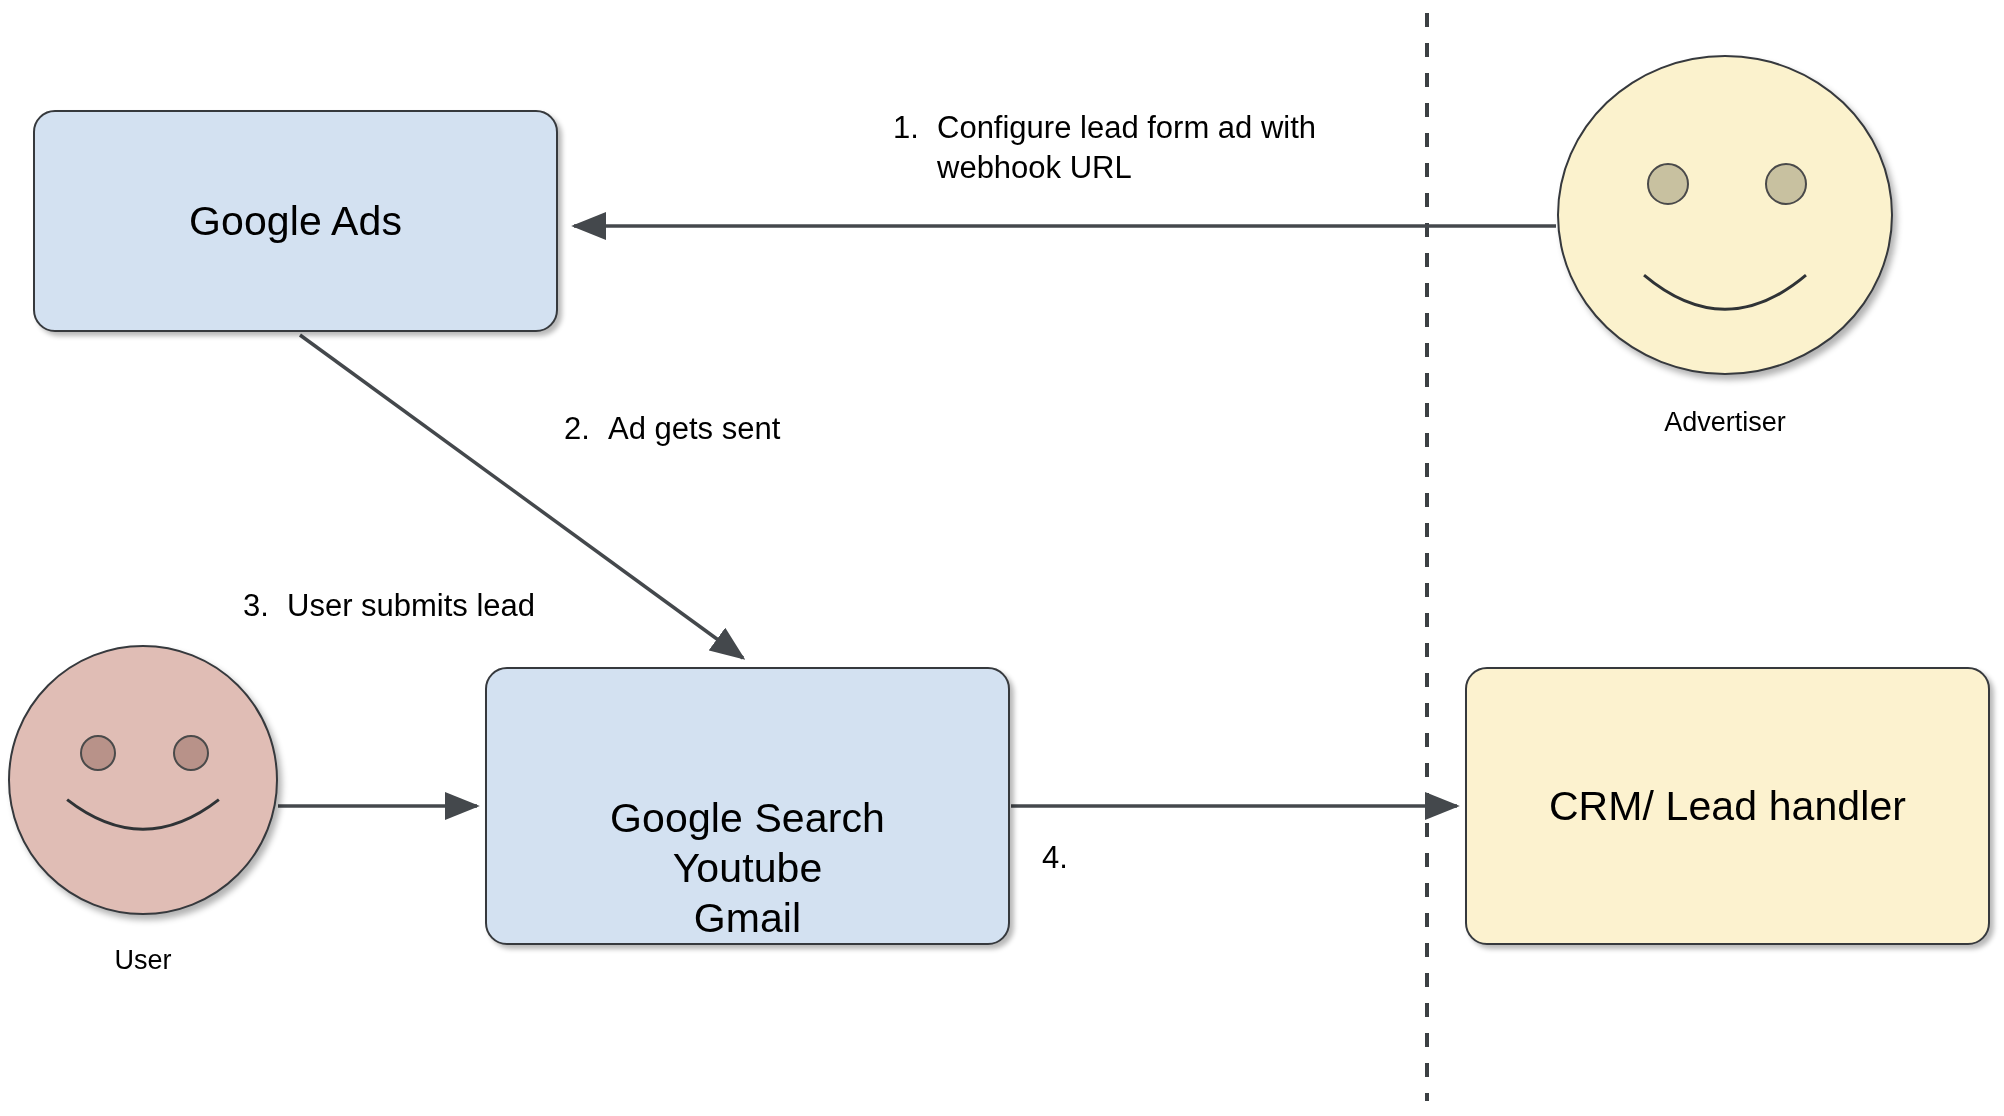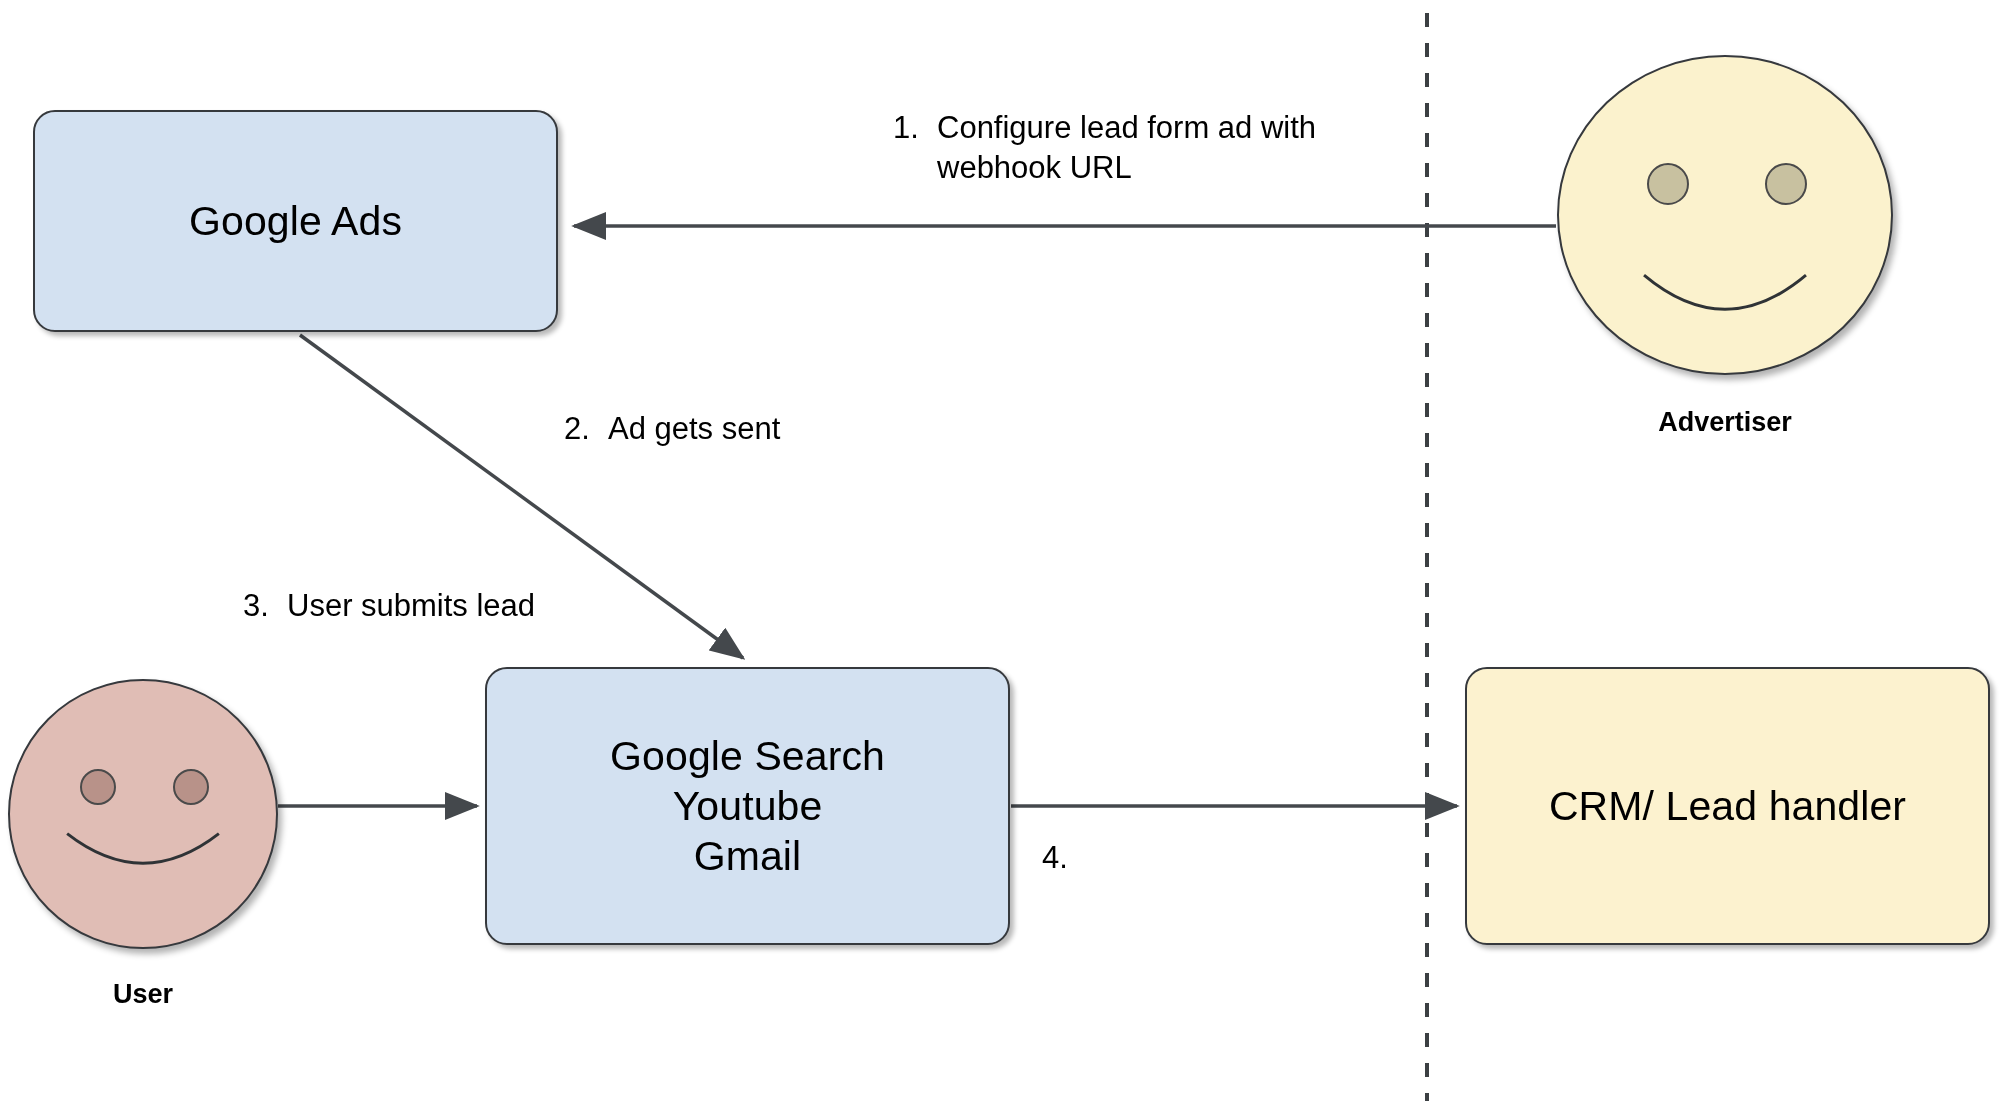--- a/index.html
+++ b/index.html
@@ -55,20 +55,21 @@
     width: 525px;
     height: 222px;
     background: #d3e1f1;
   }
   #box-google-surfaces {
     left: 485px;
     top: 667px;
     width: 525px;
     height: 278px;
     background: #d3e1f1;
+    align-items: flex-end;
   }
   #box-crm {
     left: 1465px;
     top: 667px;
     width: 525px;
     height: 278px;
     background: #fcf2cf;
   }
 
   
@@ -95,21 +96,21 @@
     top: 0;
     width: 100%;
     height: 100%;
   }
   .actor-label {
     position: absolute;
     left: 0;
     width: 100%;
     text-align: center;
     font-size: 27px;
-    font-weight: bold;
+    font-weight: normal;
     color: #000000;
   }
 
   #actor-advertiser {
     left: 1557px;
     top: 55px;
     width: 336px;
     height: 400px;
   }
   #actor-advertiser .actor-face {
@@ -122,21 +123,21 @@
     height: 42px;
     top: 106px;
     background: #c8c1a0;
   }
   #actor-advertiser .eye.left  { left: 88px; }
   #actor-advertiser .eye.right { left: 206px; }
   #actor-advertiser .actor-label { top: 352px; }
 
   #actor-user {
     left: 8px;
-    top: 679px;
+    top: 645px;
     width: 270px;
     height: 350px;
   }
   #actor-user .actor-face {
     width: 270px;
     height: 270px;
     background: #e0bdb5;
   }
   #actor-user .eye {
     width: 36px;

